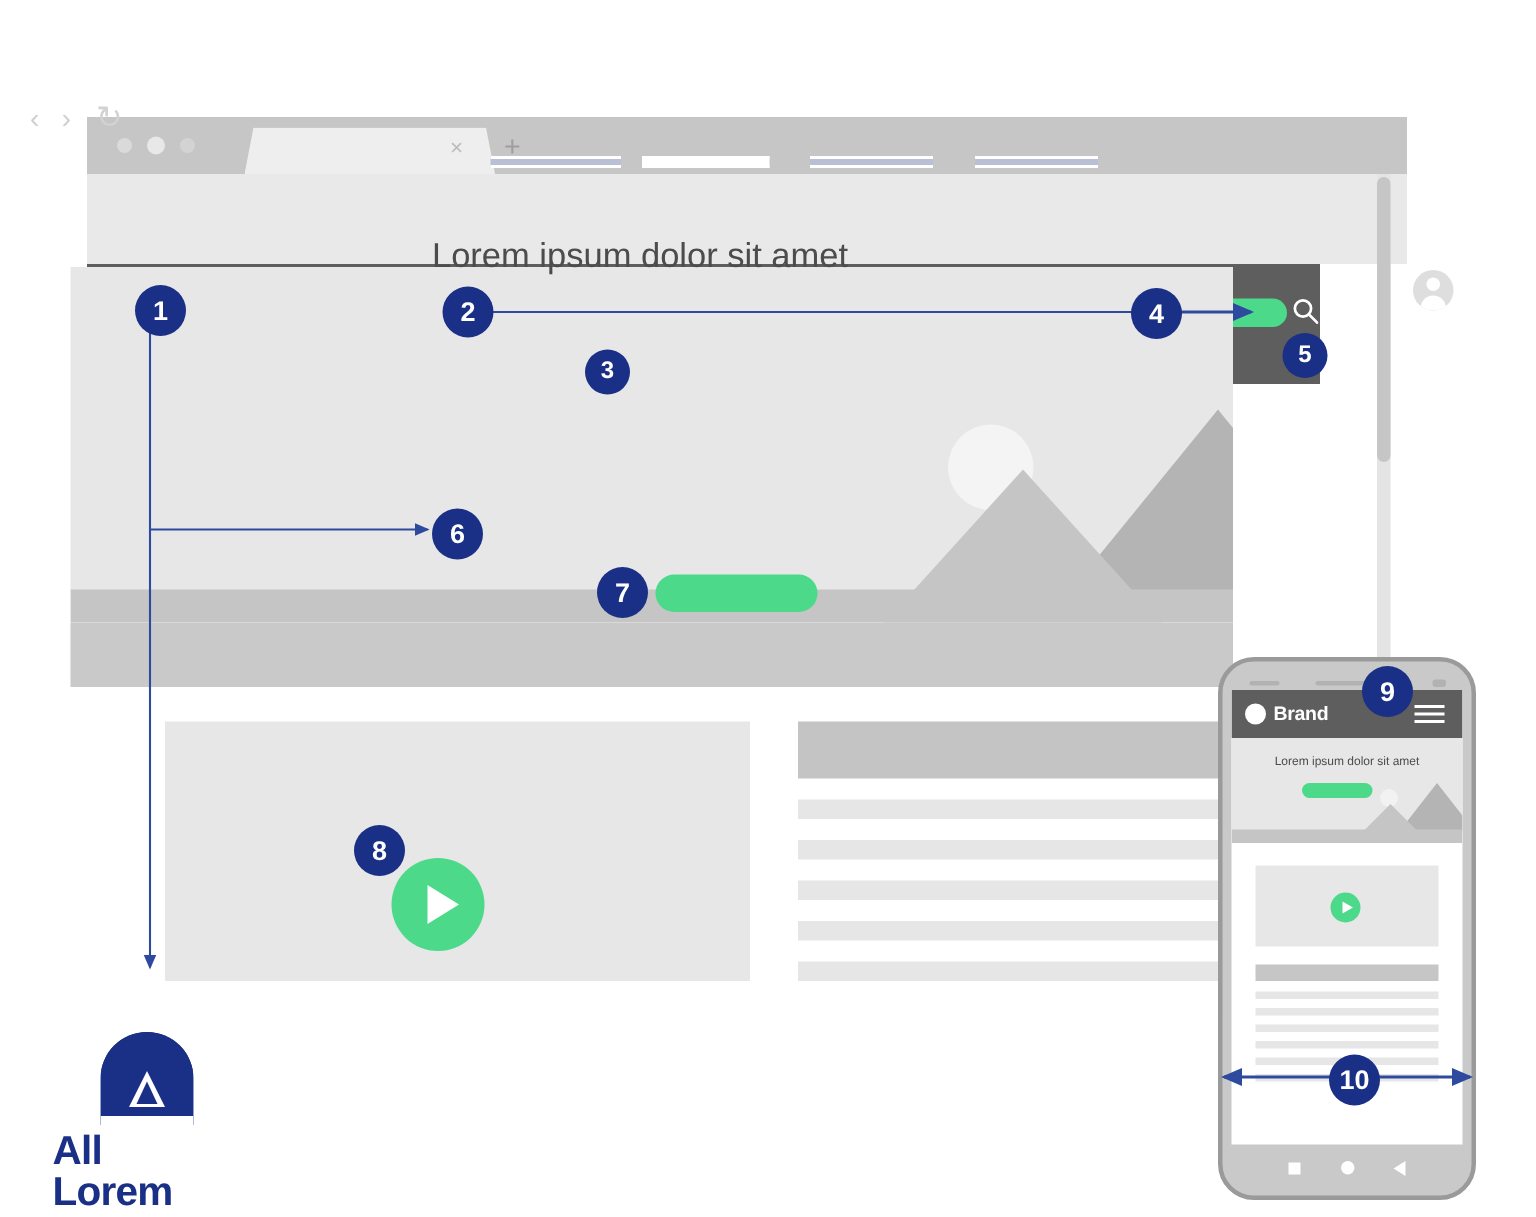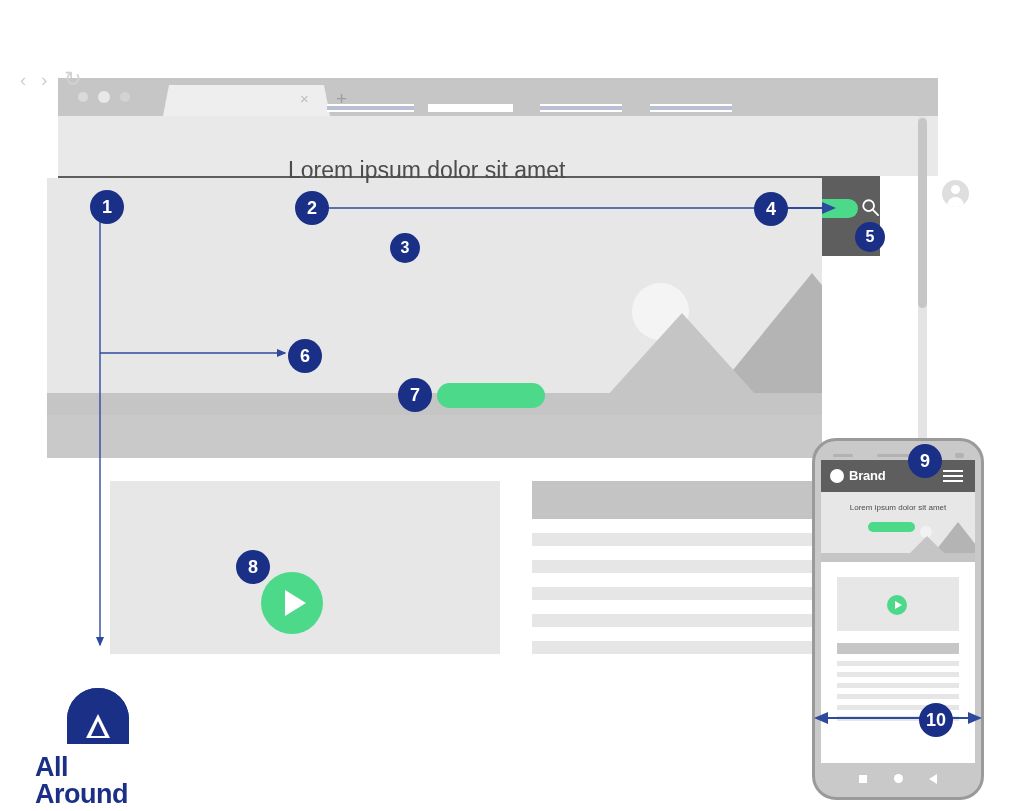--- a/index.html
+++ b/index.html
@@ -540,28 +540,28 @@
   <div id="markers">
       <div class="marker sz-lg" style="left: 90px; top: 190px;">1</div>
       <div class="marker sz-lg" style="left: 295px; top: 191px;">2</div>
       <div class="marker sz-md" style="left: 390px; top: 233px;">3</div>
       <div class="marker sz-lg" style="left: 754px; top: 192px;">4</div>
       <div class="marker sz-md" style="left: 855px; top: 222px;">5</div>
       <div class="marker sz-lg" style="left: 288px; top: 339px;">6</div>
       <div class="marker sz-lg" style="left: 398px; top: 378px;">7</div>
       <div class="marker sz-lg" style="left: 236px; top: 550px;">8</div>
       <div class="marker sz-lg" style="left: 908px; top: 444px;">9</div>
-      <div class="marker sz-lg" style="left: 919px; top: 703px;">10</div>
+      <div class="marker sz-lg" style="left: 886px; top: 703px;">10</div>
     </div>
 
   <div id="company-logo">
     <svg id="company-logo-mark" viewBox="0 0 62 62">
       <path d="M0,62 L0,31 A31,31 0 0 1 62,31 L62,62 L44,62 L44,31 A13,13 0 0 0 18,31 L18,62 Z" fill="#1a2f86"></path>
       <path d="M31,62 L31,20 A22,22 0 0 1 53,42 L53,62 Z" fill="none"></path>
       <path d="M0,62 L0,31 A31,31 0 1 1 62,31 L62,62 Z" fill="#1a2f86"></path>
       <path d="M31,26 L43,50 L19,50 Z" fill="#ffffff"></path>
       <path d="M31,33 L38,48 L24,48 Z" fill="#1a2f86"></path>
       <rect x="0" y="56" width="62" height="6" fill="#ffffff"></rect>
     </svg>
-    <div id="company-logo-text">All Around</div>
+    <div id="company-logo-text">All Lorem</div>
   </div>
 
 </div>
 
 </body></html>

